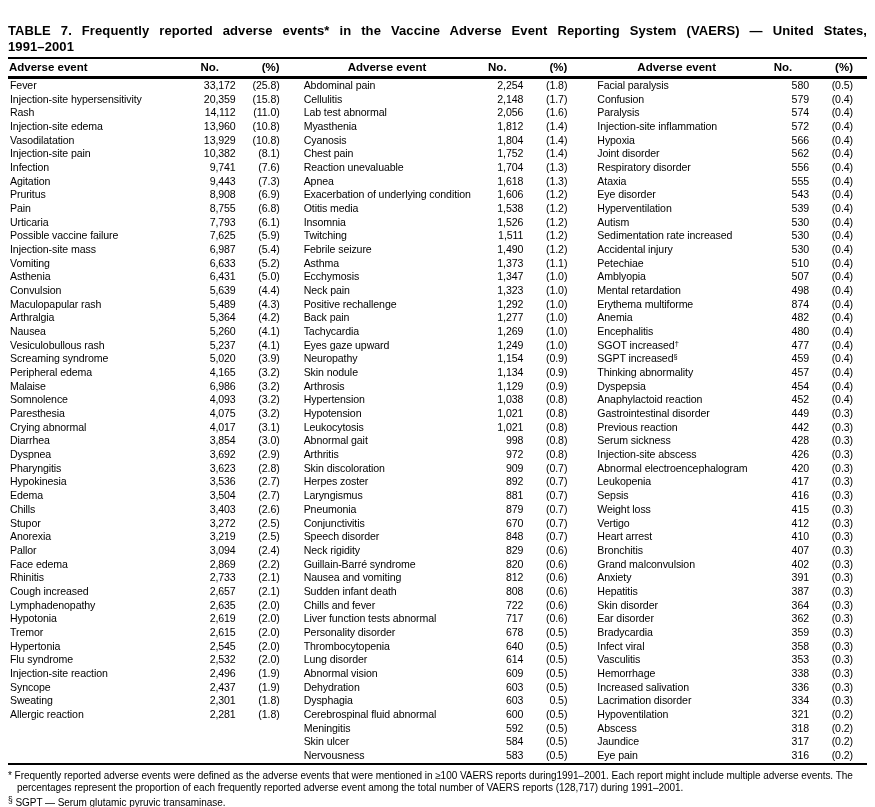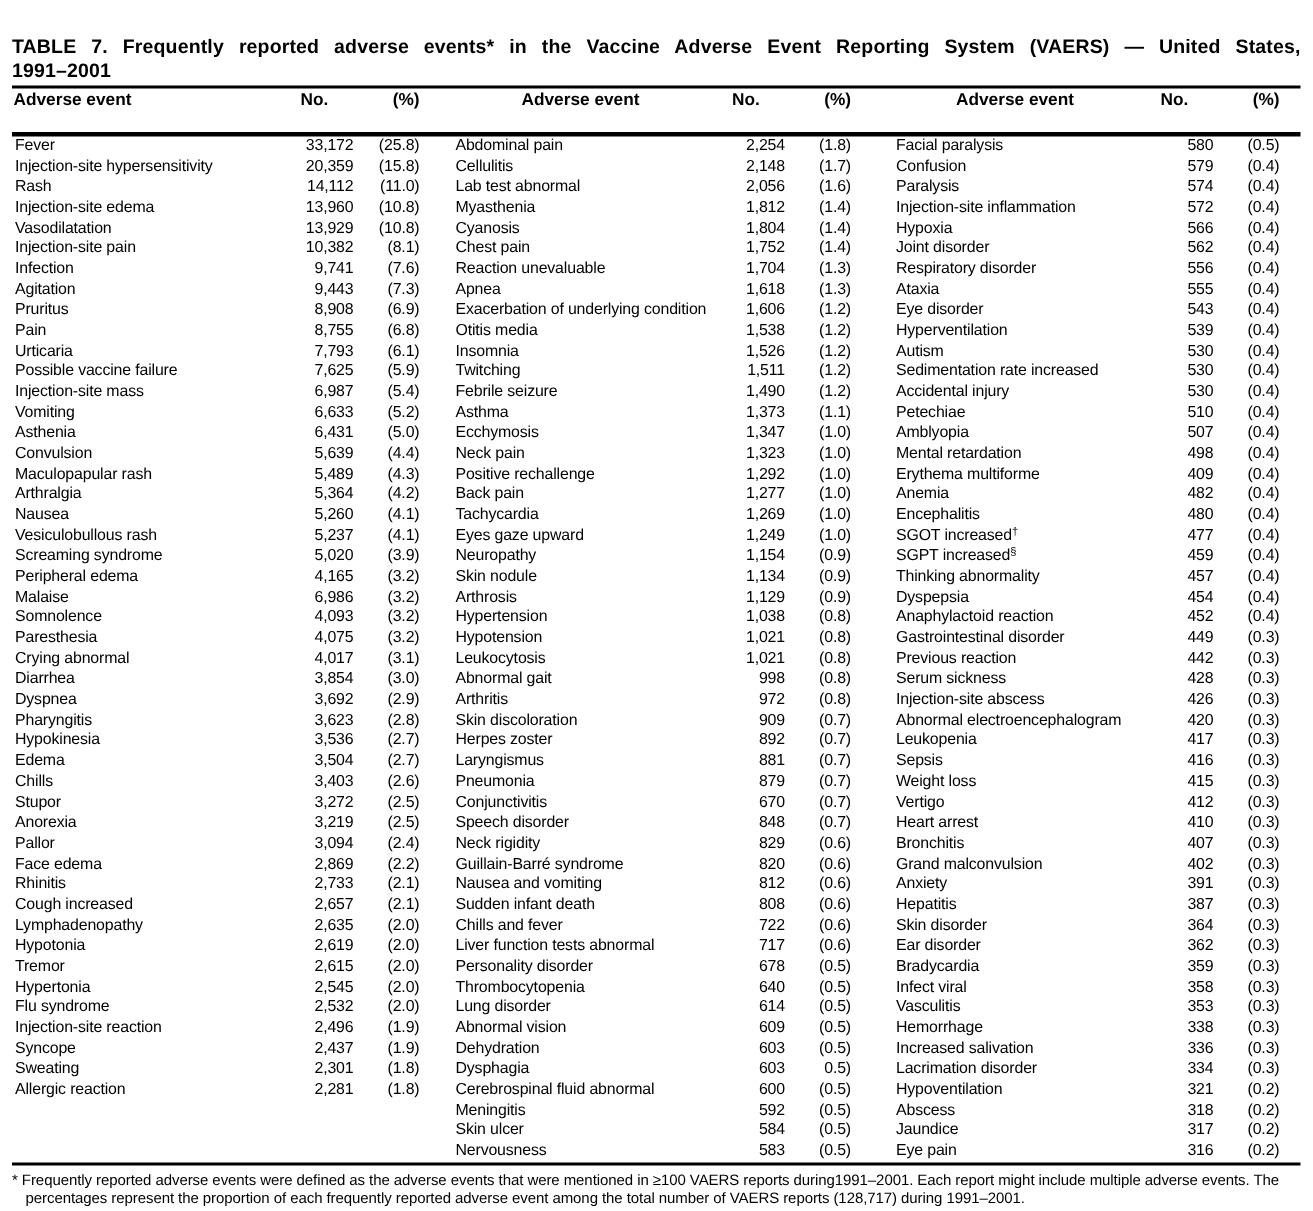--- a/index.html
+++ b/index.html
@@ -18,21 +18,21 @@
 
   .rule-thin  { border: 0; border-top: 2px solid #000; margin: 3px 0 0 0; }
   .rule-heavy { border: 0; border-top: 3px solid #000; margin: 0; }
   .rule-bottom{ border: 0; border-top: 2px solid #000; margin: 0; }
 
   .tbl { display: grid; grid-template-columns: repeat(3, 1fr); column-gap: 22px; }
 
   .hgrid { padding: 0; }
   .hrow, .trow { display: flex; align-items: baseline; }
 
-  .hrow { font-weight: bold; font-size: 11.5px; line-height: 17px; height: 29px; }
+  .hrow { font-weight: bold; font-size: 11.5px; line-height: 17px; height: 17px; }
   .hrow .ev  { flex: 1 1 0; text-align: left; padding-left: 1px; }
   .g2 .hrow .ev, .g3 .hrow .ev { text-align: center; }
   .hrow .no  { width: 52px; text-align: center; }
   .hrow .pct { width: 44px; text-align: right; }
 
   .rows { font-size: 10.6px; line-height: 13.68px; letter-spacing: -0.1px; }
   .trow { height: 13.68px; }
   .trow .ev  { flex: 1 1 0; white-space: nowrap; overflow: visible; padding-left: 2px; }
   .trow .no  { width: 52px; text-align: right; white-space: nowrap; }
   .trow .pct { width: 44px; text-align: right; white-space: nowrap; }
@@ -650,21 +650,21 @@
         <span class="no">507</span>
         <span class="pct">(0.4)</span>
       </div>
         <div class="trow">
         <span class="ev">Mental retardation</span>
         <span class="no">498</span>
         <span class="pct">(0.4)</span>
       </div>
         <div class="trow">
         <span class="ev">Erythema multiforme</span>
-        <span class="no">409</span>
+        <span class="no">874</span>
         <span class="pct">(0.4)</span>
       </div>
         <div class="trow">
         <span class="ev">Anemia</span>
         <span class="no">482</span>
         <span class="pct">(0.4)</span>
       </div>
         <div class="trow">
         <span class="ev">Encephalitis</span>
         <span class="no">480</span>

